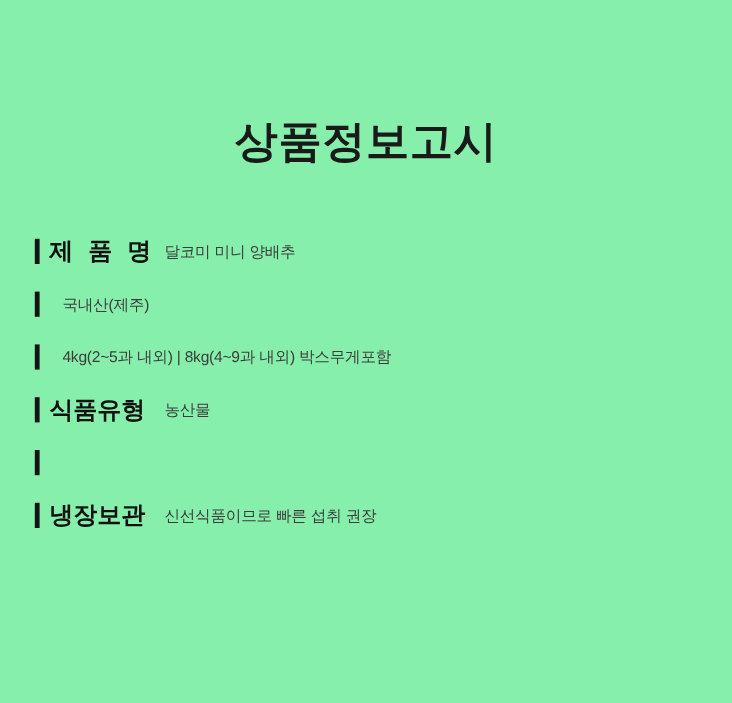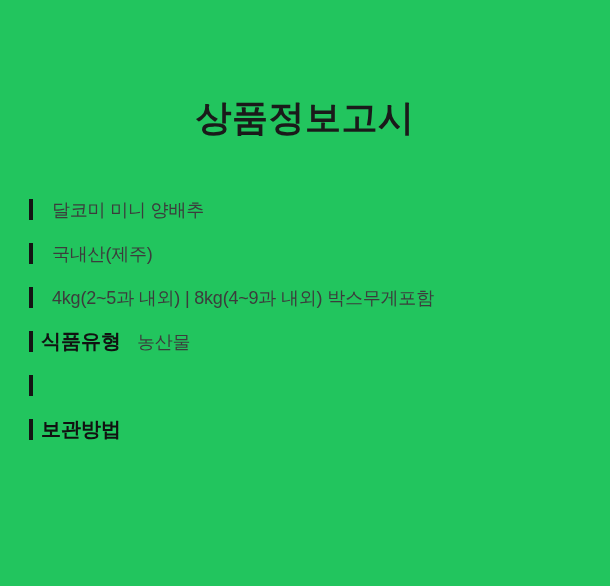--- a/index.html
+++ b/index.html
@@ -5,21 +5,21 @@
   * { margin: 0; padding: 0; box-sizing: border-box; }
 
   html, body {
     background: #ffffff;
   }
 
   .page {
     position: relative;
     width: 610px;
     height: 586px;
-    background: #22c55e;
+    background: #86efac;
     font-family: "Liberation Sans", "DejaVu Sans", sans-serif;
     overflow: hidden;
   }
 
   .page-title {
     padding-top: 96px;
     text-align: center;
     font-size: 36px;
     line-height: 43px;
     font-weight: 800;
@@ -55,37 +55,38 @@
     text-align-last: justify;
     font-size: 20px;
     font-weight: 700;
     color: #111111;
     letter-spacing: 0px;
   }
 
   .info-value {
     margin-left: 11px;
     white-space: nowrap;
-    font-size: 18px;
+    font-size: 13px;
     font-weight: 400;
     color: #3c3c3c;
     letter-spacing: -0.2px;
   }
 </style>
 </head>
 <body>
 
 <div class="page">
 
   <h1 class="page-title">상품정보고시</h1>
 
   <div class="info-list">
 
     <div class="info-row">
       <span class="bar-marker"></span>
+      <span class="info-label">제 품 명</span>
       <span class="info-value">달코미 미니 양배추</span>
     </div>
 
     <div class="info-row">
       <span class="bar-marker"></span>
       <span class="info-value">국내산(제주)</span>
     </div>
 
 
     <div class="info-row">
@@ -98,18 +99,19 @@
       <span class="info-label">식품유형</span>
       <span class="info-value">농산물</span>
     </div>
 
     <div class="info-row">
       <span class="bar-marker"></span>
     </div>
 
     <div class="info-row">
       <span class="bar-marker"></span>
-      <span class="info-label">보관방법</span>
+      <span class="info-label">냉장보관</span>
+      <span class="info-value">신선식품이므로 빠른 섭취 권장</span>
     </div>
 
   </div>
 
 </div>
 
 </body></html>

